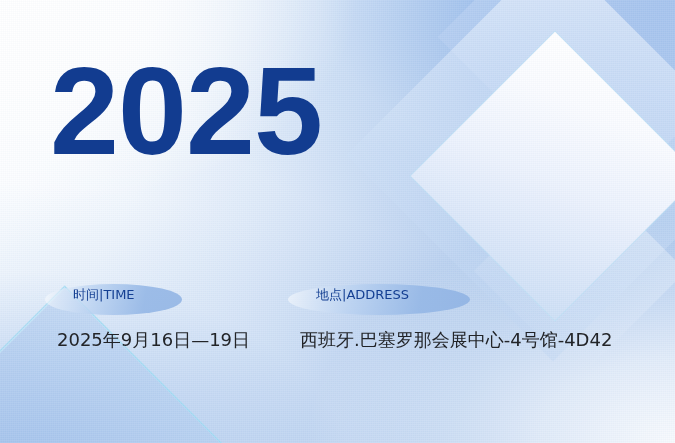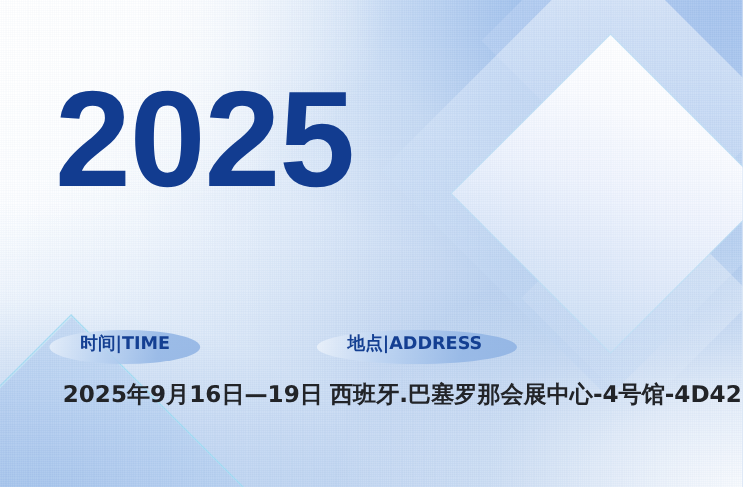--- a/index.html
+++ b/index.html
@@ -171,21 +171,20 @@
         rgba(255,255,255,0.09) 0px,
         rgba(255,255,255,0.09) 1px,
         rgba(120,150,190,0.05) 1px,
         rgba(120,150,190,0.05) 2px);
   }
 
   
   .content {
     position: absolute;
     inset: 0;
-    margin-top: 16px;
   }
 
   .year {
     position: absolute;
     left: 50px;
     top: 49px;
     font-size: 124px;
     line-height: 1;
     font-weight: 700;
     letter-spacing: -1px;
@@ -240,32 +239,32 @@
     z-index: 0;
   }
   .ellipse-time { width: 137px; }
   .ellipse-addr { width: 182px; }
 
   .info-label {
     position: relative;
     z-index: 1;
     display: inline-block;
     padding: 3px 0 0 16px;
-    font-size: 16px;
-    font-weight: 700;
+    font-size: 13px;
+    font-weight: 400;
     letter-spacing: 0px;
     color: #143F92;
     white-space: nowrap;
     font-family: "DejaVu Sans", "Liberation Sans", sans-serif;
   }
 
   .info-value {
     margin-top: 11px;
-    font-size: 21px;
-    font-weight: 700;
+    font-size: 18px;
+    font-weight: 400;
     color: #222428;
     white-space: nowrap;
     letter-spacing: 0px;
     font-family: "DejaVu Sans", "Liberation Sans", sans-serif;
   }
 </style>
 </head>
 <body>
 
 <div id="banner">

